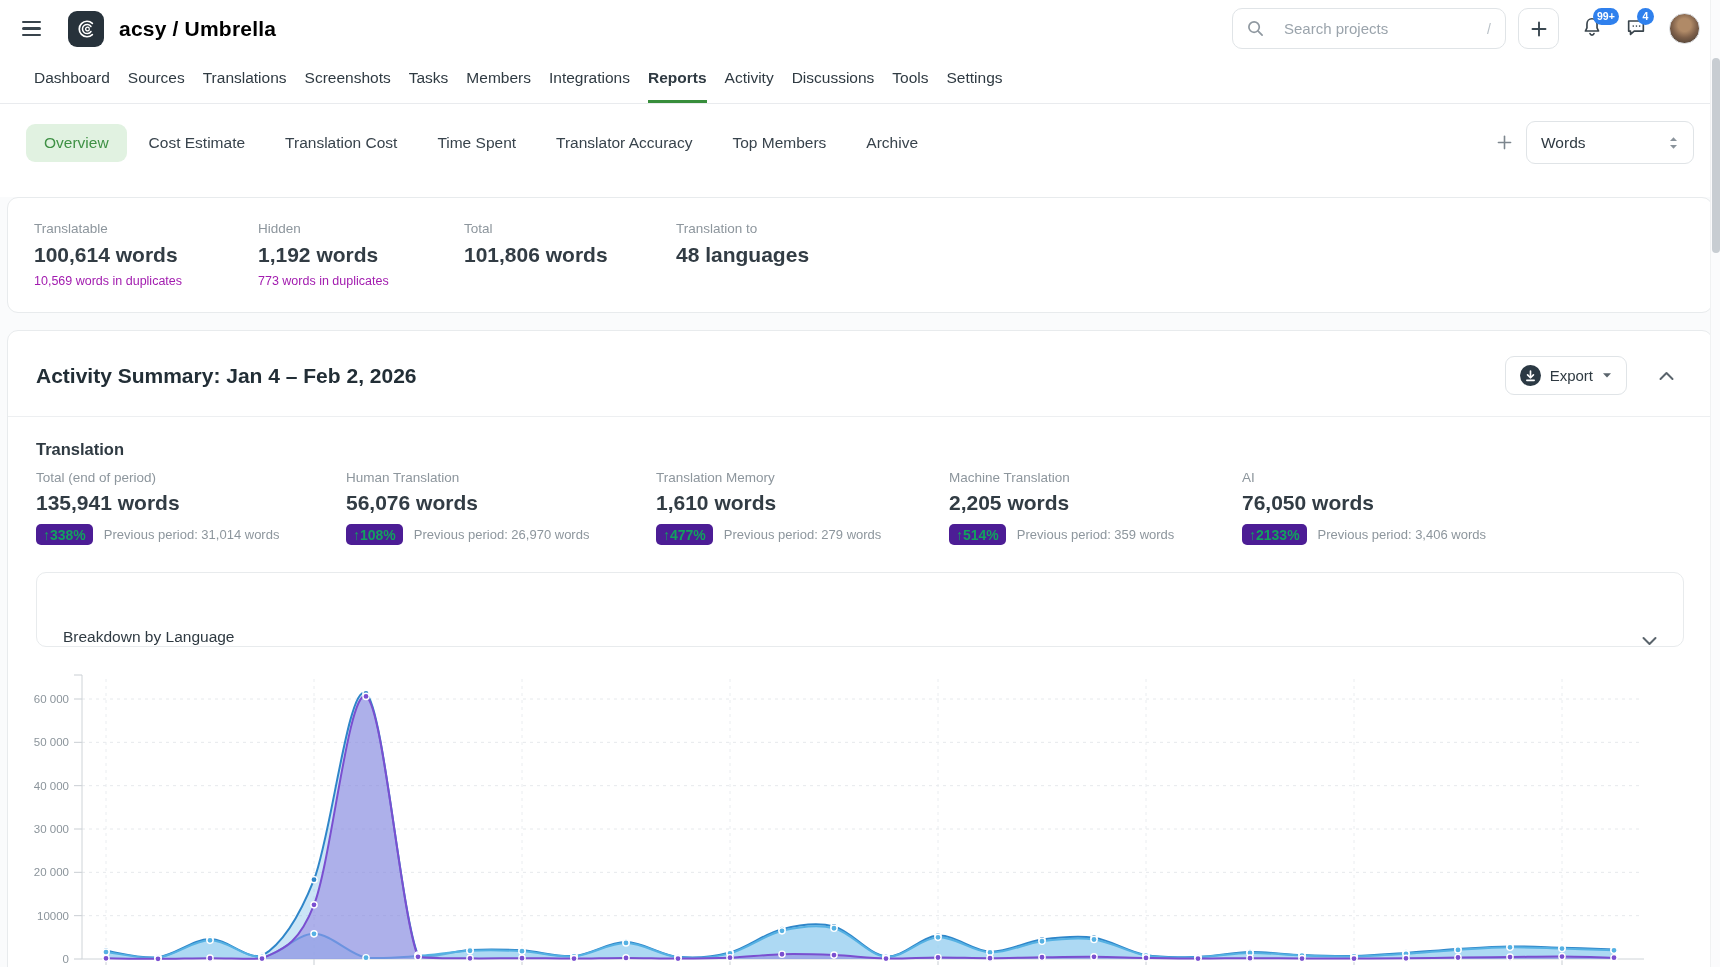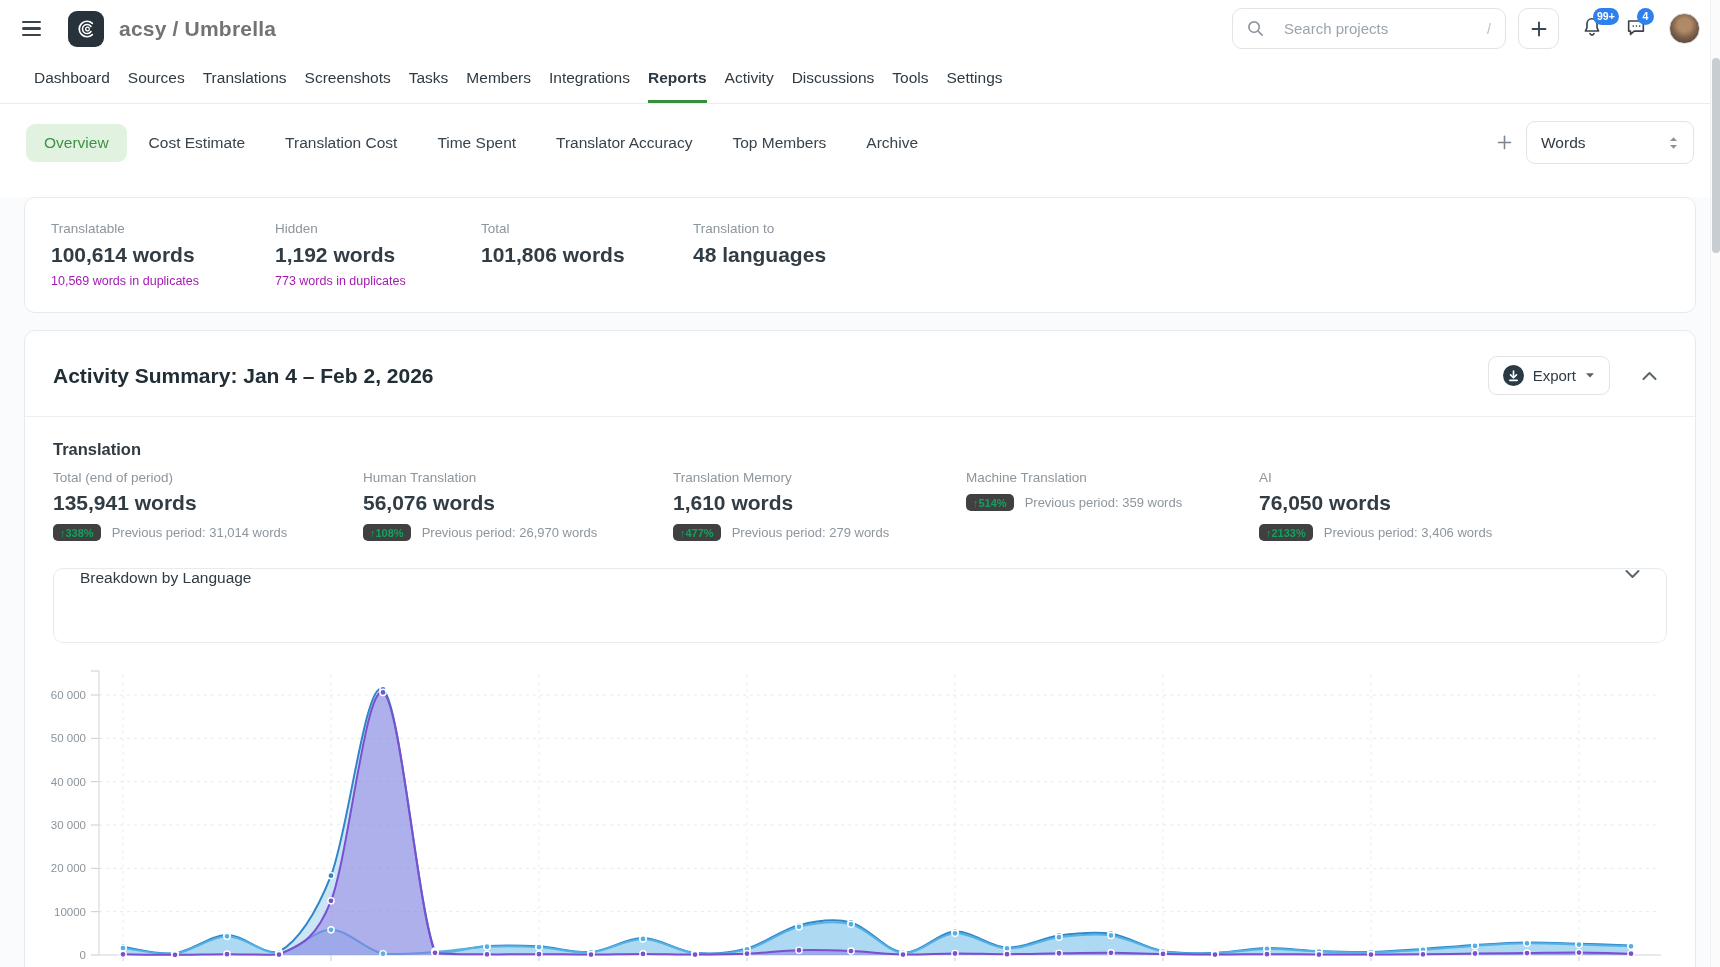--- a/index.html
+++ b/index.html
@@ -4,21 +4,21 @@
 <style>
   * { margin:0; padding:0; box-sizing:border-box; }
   html,body { width:1720px; height:967px; overflow:hidden; background:#fff;
     font-family:"Liberation Sans","DejaVu Sans",sans-serif; color:#2f3a42; }
 
   
   .topbar { height:57px; display:flex; align-items:center; padding:0 20px 0 22px; background:#fff; position:relative; }
   .hamburger { width:24px; height:24px; display:flex; flex-direction:column; justify-content:center; gap:4px; cursor:pointer; background:none; border:none; }
   .hamburger span { display:block; width:19px; height:2.4px; background:#39444c; border-radius:2px; }
   .logo { width:36px; height:36px; border-radius:9px; background:#27323b; margin-left:22px; display:flex; align-items:center; justify-content:center; }
-  .project-title { font-size:21px; font-weight:700; color:#737373; margin-left:15px; letter-spacing:.2px; }
+  .project-title { font-size:21px; font-weight:700; color:#000000; margin-left:15px; letter-spacing:.2px; }
   .top-spacer { flex:1; }
   .searchbox { width:274px; height:41px; border:1px solid #e0e4e7; border-radius:10px; display:flex; align-items:center; padding:0 14px; gap:20px; background:#fff; }
   .searchbox input { border:none; outline:none; flex:1; font-size:15px; color:#42505a; background:transparent; min-width:0; }
   .searchbox input::placeholder { color:#9ba4ac; }
   .slash-hint { color:#b9c1c7; font-size:14px; }
   .iconbtn { width:41px; height:41px; border:1px solid #e0e4e7; border-radius:10px; background:#fff; margin-left:12px; display:flex; align-items:center; justify-content:center; cursor:pointer; }
   .bellwrap,.chatwrap { position:relative; margin-left:22px; cursor:pointer; background:none; border:none; }
   .badge { position:absolute; top:-8px; left:12px; background:#2f80ed; color:#fff; font-size:10.5px; font-weight:700; border-radius:999px; padding:2px 4px; min-width:17px; text-align:center; line-height:1.2; }
   .avatar { width:31px; height:31px; border-radius:50%; margin-left:22px; cursor:pointer;
     background:radial-gradient(circle at 50% 38%, #b08a67 0 28%, #7d5f49 55%, #3c352e 100%); border:1px solid #d8dadd; }
@@ -33,43 +33,43 @@
   
   .subnav { display:flex; align-items:center; padding:17px 26px; background:#fff; }
   .pill { font-size:15.5px; color:#38434c; padding:10px 18px; border-radius:9px; cursor:pointer; background:none; border:none; white-space:nowrap; margin-right:4px; }
   .pill.active { background:#e1f2e1; color:#3f9145; }
   .sub-plus { margin-left:auto; background:none; border:none; cursor:pointer; padding:6px; display:flex; }
   .unit-select { width:168px; height:43px; border:1px solid #e0e4e7; border-radius:9px; margin-left:8px; display:flex; align-items:center; justify-content:space-between; padding:0 14px; font-size:15.5px; color:#2f3a42; background:#fff; cursor:pointer; }
 
   .content { background:#fafbfc; height:795px; }
 
   
-  .card { background:#fff; border:1px solid #e8ebed; border-radius:11px; margin:0 24px; }
+  .card { background:#fff; border:1px solid #e8ebed; border-radius:11px; margin:0 7px; }
   .stats-card { margin-top:16px; display:flex; padding:23px 26px 24px; }
   .stat-col1 { width:224px; } .stat-col2 { width:206px; } .stat-col3 { width:212px; }
   .stat-label { font-size:13.5px; color:#8d969d; }
   .stat-value { font-size:21px; font-weight:600; color:#323c44; margin-top:7px; }
   .stat-note  { font-size:12.5px; color:#a21caf; margin-top:7px; }
 
   .activity-card { margin-top:17px; height:760px; }
   .activity-head { display:flex; align-items:center; padding:25px 28px 21px; }
   .activity-title { font-size:21px; font-weight:700; color:#222e36; }
   .export-btn { margin-left:auto; height:39px; border:1px solid #e0e4e7; border-radius:9px; background:#fff; display:flex; align-items:center; gap:9px; padding:0 14px; font-size:15px; color:#2f3a42; cursor:pointer; }
   .export-circle { width:21px; height:21px; border-radius:50%; background:#2b3944; display:flex; align-items:center; justify-content:center; }
   .collapse-btn { margin-left:32px; margin-right:10px; background:none; border:none; cursor:pointer; display:flex; }
   .divider { border-top:1px solid #edeff1; }
   .section-title { font-size:16.5px; font-weight:700; color:#2f3a42; padding:23px 28px 0; }
   .metrics { display:flex; padding:11px 28px 0; }
   .m1{width:310px}.m2{width:310px}.m3{width:293px}.m4{width:293px}
   .metric-label { font-size:13.5px; color:#8d969d; }
   .metric-value { font-size:21px; font-weight:600; color:#323c44; margin-top:6px; }
   .metric-sub { display:flex; align-items:center; margin-top:9px; }
-  .chg { background:#404040; color:#12a15e; font-size:11px; font-weight:600; border-radius:5px; padding:2.5px 7px; }
+  .chg { background:#4c1d95; color:#12a15e; font-size:14px; font-weight:600; border-radius:5px; padding:2.5px 7px; }
   .prev { font-size:13px; color:#8d969d; margin-left:11px; }
-  .breakdown { margin:27px 28px 0; border:1px solid #e8ebed; border-radius:10px; height:75px; display:flex; align-items:flex-start; justify-content:space-between; padding:0 26px; cursor:pointer; background:#fff; width:calc(100% - 56px); }
+  .breakdown { margin:27px 28px 0; border:1px solid #e8ebed; border-radius:10px; height:75px; display:flex; align-items:flex-end; justify-content:space-between; padding:0 26px; cursor:pointer; background:#fff; width:calc(100% - 56px); }
   .breakdown-label { font-size:15.5px; color:#2f3a42; }
   .chartwrap { margin:16px 10px 0; }
   svg text.tick { font-size:11.5px; fill:#8b949b; font-family:"Liberation Sans","DejaVu Sans",sans-serif; }
 </style>
 </head>
 <body>
 
 <header class="topbar">
   <button class="hamburger">
       <span></span>
@@ -225,20 +225,21 @@
       <div class="m3">
         <div class="metric-label">Translation Memory</div>
         <div class="metric-value">1,610 words</div>
         <div class="metric-sub">
           <span class="chg">↑477%</span>
           <span class="prev">Previous period: 279 words</span>
         </div>
       </div>
       <div class="m4">
         <div class="metric-label">Machine Translation</div>
+        <div class="metric-value">2,205 words</div>
         <div class="metric-sub">
           <span class="chg">↑514%</span>
           <span class="prev">Previous period: 359 words</span>
         </div>
       </div>
       <div class="m5">
         <div class="metric-label">AI</div>
         <div class="metric-value">76,050 words</div>
         <div class="metric-sub">
           <span class="chg">↑2133%</span>

